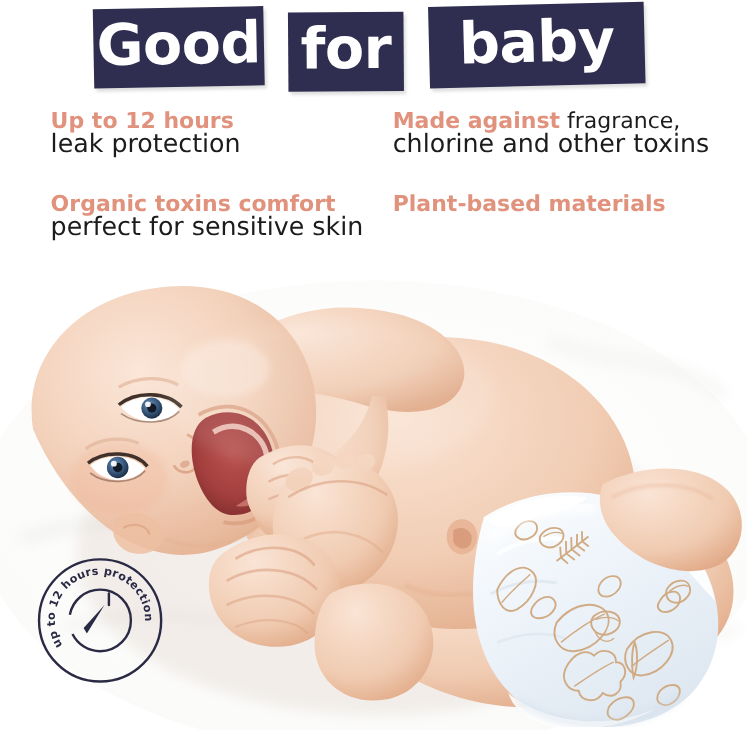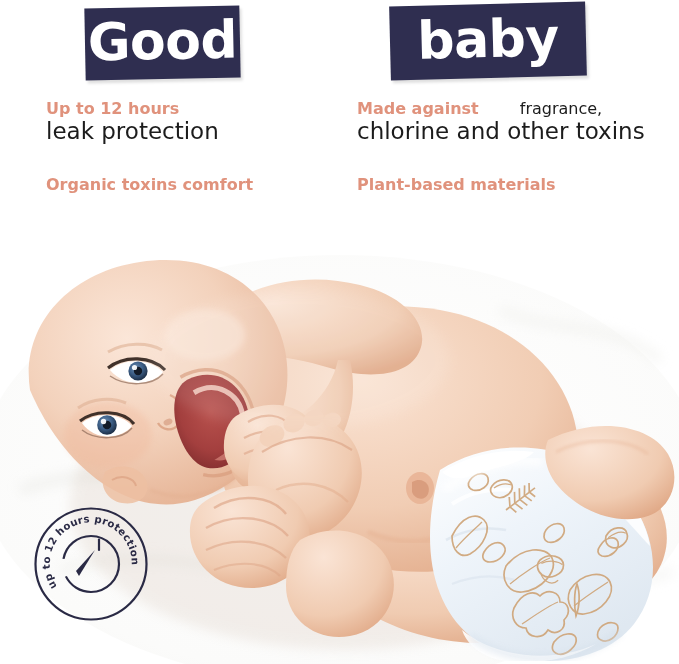--- a/index.html
+++ b/index.html
@@ -66,34 +66,33 @@
   .feat {
     position: absolute;
     width: 300px;
   }
   .feat-r1c1 { left: 46px;  top: 6px;  }
   .feat-r1c2 { left: 357px; top: 6px;  }
   .feat-r2c1 { left: 46px;  top: 82px; }
   .feat-r2c2 { left: 357px; top: 82px; }
 
   .feat-line {
-    font-size: 16px;
+    font-size: 20px;
     line-height: 22px;
     color: #1c1c1c;
     font-family: "DejaVu Sans", sans-serif;
     white-space: nowrap;
   }
   .feat-strong {
     font-weight: 700;
     color: #e0927c;
   }
   .feat-rest {
     font-weight: 400;
     color: #1c1c1c;
-    margin-left: 36px;
   }
   .feat-sub {
     font-size: 23px;
     line-height: 23px;
     font-weight: 400;
     color: #1c1c1c;
     font-family: "DejaVu Sans", sans-serif;
     white-space: nowrap;
   }
 
@@ -128,20 +127,21 @@
     font-weight: 600;
     fill: #2a2a45;
     letter-spacing: 0.3px;
   }
 </style>
 </head>
 <body>
 
 <div id="headline">
   <div class="word-box word-good">Good</div>
+  <div class="word-box word-for">for</div>
   <div class="word-box word-baby">baby</div>
 </div>
 
 <div id="features">
 
   <div class="feat feat-r1c1">
     <div class="feat-line">
       <span class="feat-strong">Up to 12 hours</span><span class="feat-rest"></span>
     </div>
     <div class="feat-sub">leak protection</div>
@@ -151,20 +151,21 @@
     <div class="feat-line">
       <span class="feat-strong">Made against</span><span class="feat-rest"> fragrance,</span>
     </div>
     <div class="feat-sub">chlorine and other toxins</div>
   </div>
 
   <div class="feat feat-r2c1">
     <div class="feat-line">
       <span class="feat-strong">Organic toxins comfort</span><span class="feat-rest"></span>
     </div>
+    <div class="feat-sub">perfect for sensitive skin</div>
   </div>
 
   <div class="feat feat-r2c2">
     <div class="feat-line">
       <span class="feat-strong">Plant-based materials</span><span class="feat-rest"></span>
     </div>
   </div>
 
 </div>
 

